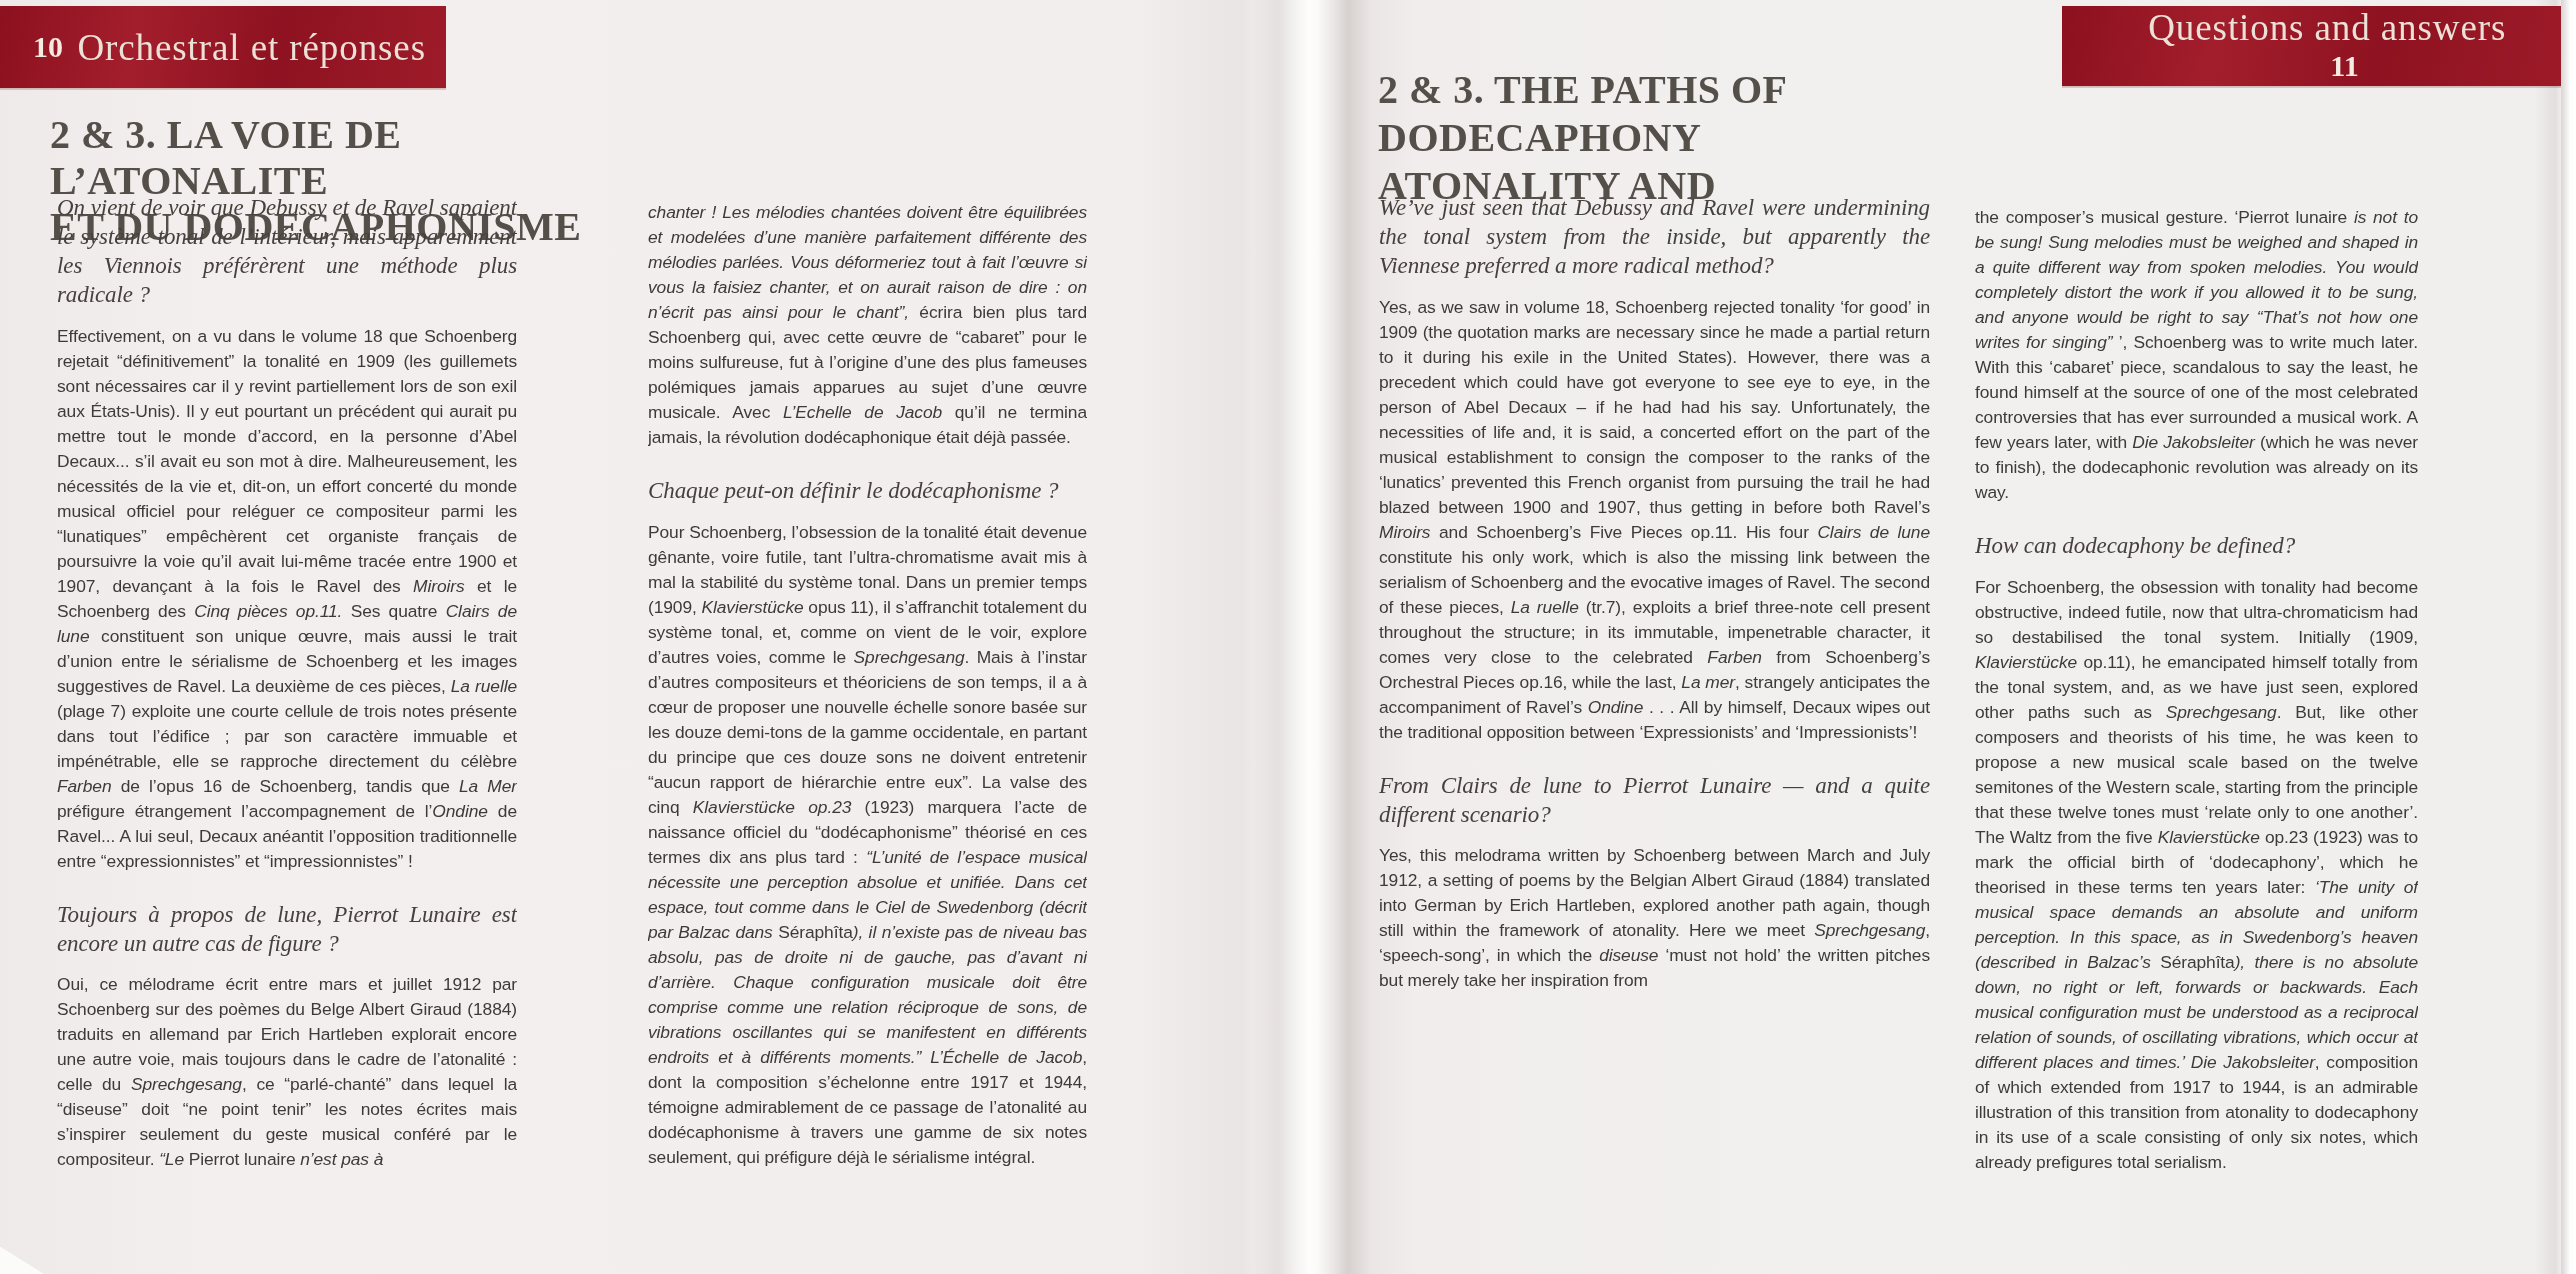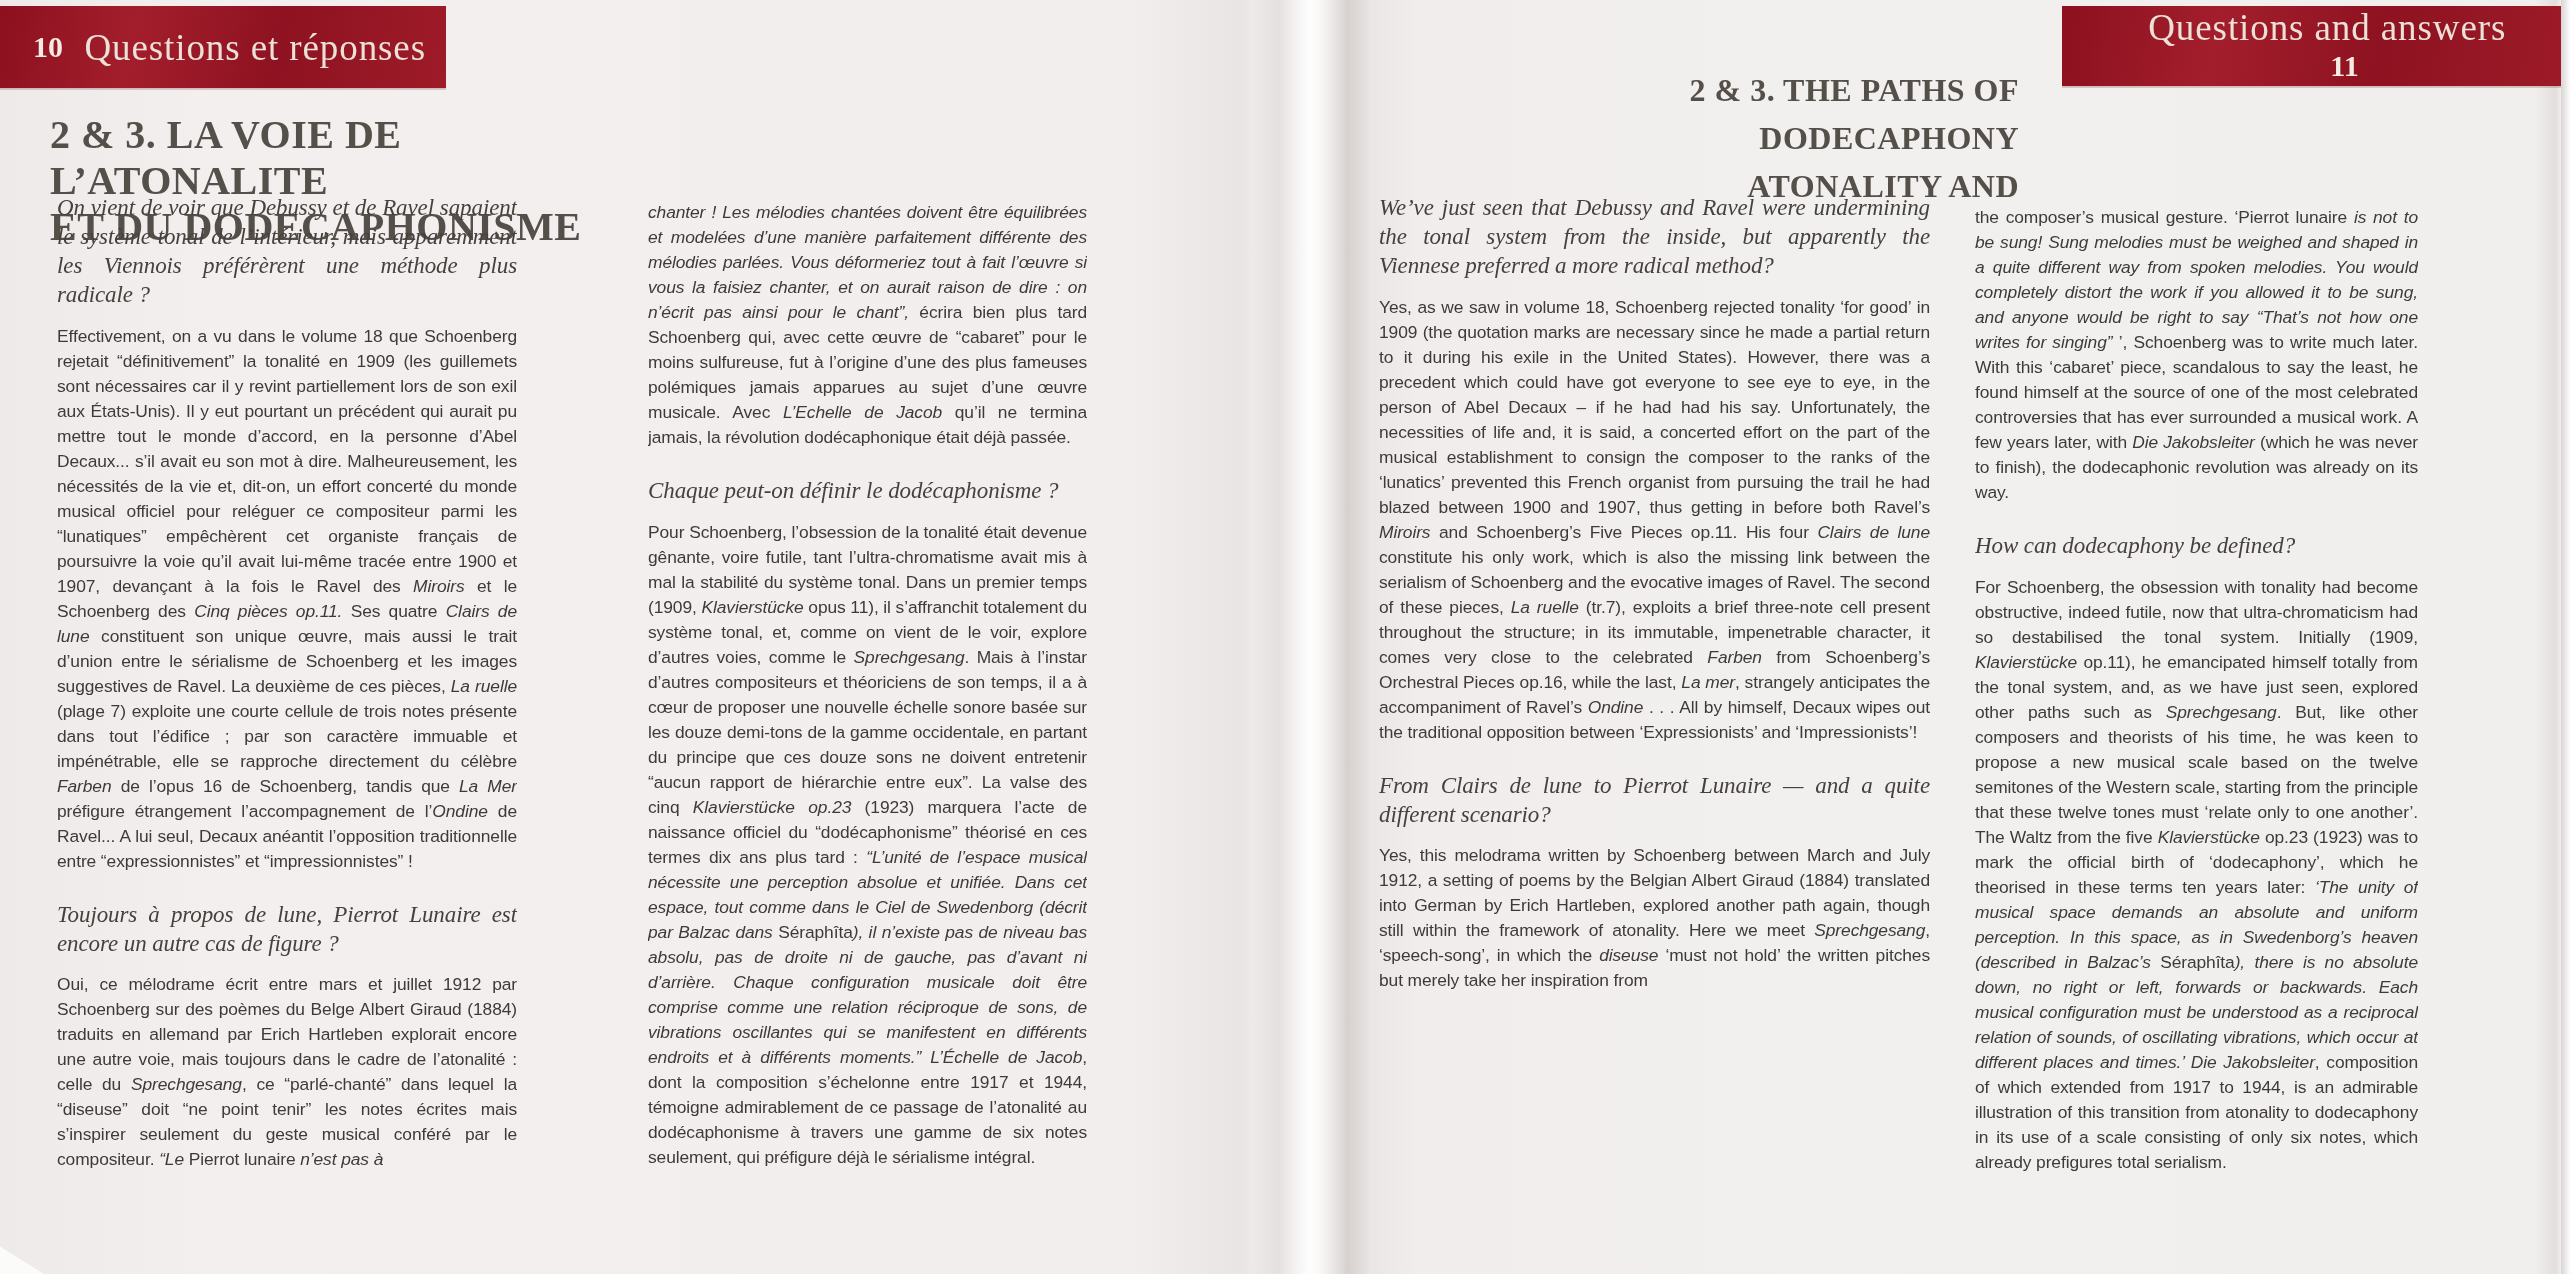--- a/index.html
+++ b/index.html
@@ -32,21 +32,21 @@
   .banner .label{font-size:37px;letter-spacing:0.9px;white-space:nowrap;}
   .banner-left .label{flex:1;text-align:right;margin-right:20px;}
   .banner-right .label{margin-left:16.5px;}
   .banner-right .num{margin-left:51px;}
   
   .heading{
     position:absolute;font-family:"Liberation Serif",serif;font-weight:700;
     color:#554f4a;letter-spacing:0.5px;
   }
   .heading-left{left:50px;top:112px;font-size:40px;line-height:46px;width:586px;font-family:Liberation Serif, serif;}
-  .heading-right{left:1378px;top:66px;font-size:32px;line-height:48px;width:641px;text-align:right;}
+  .heading-right{left:1378px;top:66px;font-size:40px;line-height:48px;width:641px;}
   
   .col{
     position:absolute;overflow:hidden;
     color:#3e3a37;font-size:17.4px;line-height:25px;
     text-align:justify;letter-spacing:-0.1px;
   }
   .col-l1{left:57px;top:189px;width:460px;height:1086px;}
   .col-l2{left:648px;top:200px;width:439px;height:1075px;}
   .col-r1{left:1379px;top:189px;width:551px;height:1086px;}
   .col-r2{left:1975px;top:205px;width:443px;height:1069px;}
@@ -79,21 +79,21 @@
   }
 </style>
 </head>
 <body>
 
 <div class="spread">
 
   <div>
     <div class="banner banner-left">
       <span class="num">10</span>
-      <span class="label">Questions et réponses</span>
+      <span class="label">Orchestral et réponses</span>
     </div>
     <div class="heading heading-left">
       <div>2 &amp; 3. LA VOIE DE L’ATONALITE</div>
       <div>ET DU DODECAPHONISME</div>
     </div>
     <div class="col col-l1">
         <div class="question"><span class="seg-i">On vient de voir que Debussy et de Ravel sapaient le système tonal de l’intérieur, mais apparemment les Viennois préférèrent une méthode plus radicale ?</span></div>
         <div class="para"><span class="seg-r">Effectivement, on a vu dans le volume 18 que Schoenberg rejetait “définitivement” la tonalité en 1909 (les guillemets sont nécessaires car il y revint partiellement lors de son exil aux États-Unis). Il y eut pourtant un précédent qui aurait pu mettre tout le monde d’accord, en la personne d’Abel Decaux... s’il avait eu son mot à dire. Malheureusement, les nécessités de la vie et, dit-on, un effort concerté du monde musical officiel pour reléguer ce compositeur parmi les “lunatiques” empêchèrent cet organiste français de poursuivre la voie qu’il avait lui-même tracée entre 1900 et 1907, devançant à la fois le Ravel des </span><span class="seg-i">Miroirs</span><span class="seg-r"> et le Schoenberg des </span><span class="seg-i">Cinq pièces op.11.</span><span class="seg-r"> Ses quatre </span><span class="seg-i">Clairs de lune</span><span class="seg-r"> constituent son unique œuvre, mais aussi le trait d’union entre le sérialisme de Schoenberg et les images suggestives de Ravel. La deuxième de ces pièces, </span><span class="seg-i">La ruelle</span><span class="seg-r"> (plage 7) exploite une courte cellule de trois notes présente dans tout l’édifice ; par son caractère immuable et impénétrable, elle se rapproche directement du célèbre </span><span class="seg-i">Farben</span><span class="seg-r"> de l’opus 16 de Schoenberg, tandis que </span><span class="seg-i">La Mer</span><span class="seg-r"> préfigure étrangement l’accompagnement de l’</span><span class="seg-i">Ondine</span><span class="seg-r"> de Ravel... A lui seul, Decaux anéantit l’opposition traditionnelle entre “expressionnistes” et “impressionnistes” !</span></div>
         <div class="question"><span class="seg-i">Toujours à propos de lune, Pierrot Lunaire est encore un autre cas de figure ?</span></div>
         <div class="para"><span class="seg-r">Oui, ce mélodrame écrit entre mars et juillet 1912 par Schoenberg sur des poèmes du Belge Albert Giraud (1884) traduits en allemand par Erich Hartleben explorait encore une autre voie, mais toujours dans le cadre de l’atonalité : celle du </span><span class="seg-i">Sprechgesang</span><span class="seg-r">, ce “parlé-chanté” dans lequel la “diseuse” doit “ne point tenir” les notes écrites mais s’inspirer seulement du geste musical conféré par le compositeur. </span><span class="seg-i">“Le </span><span class="seg-r">Pierrot lunaire</span><span class="seg-i"> n’est pas à</span></div>

